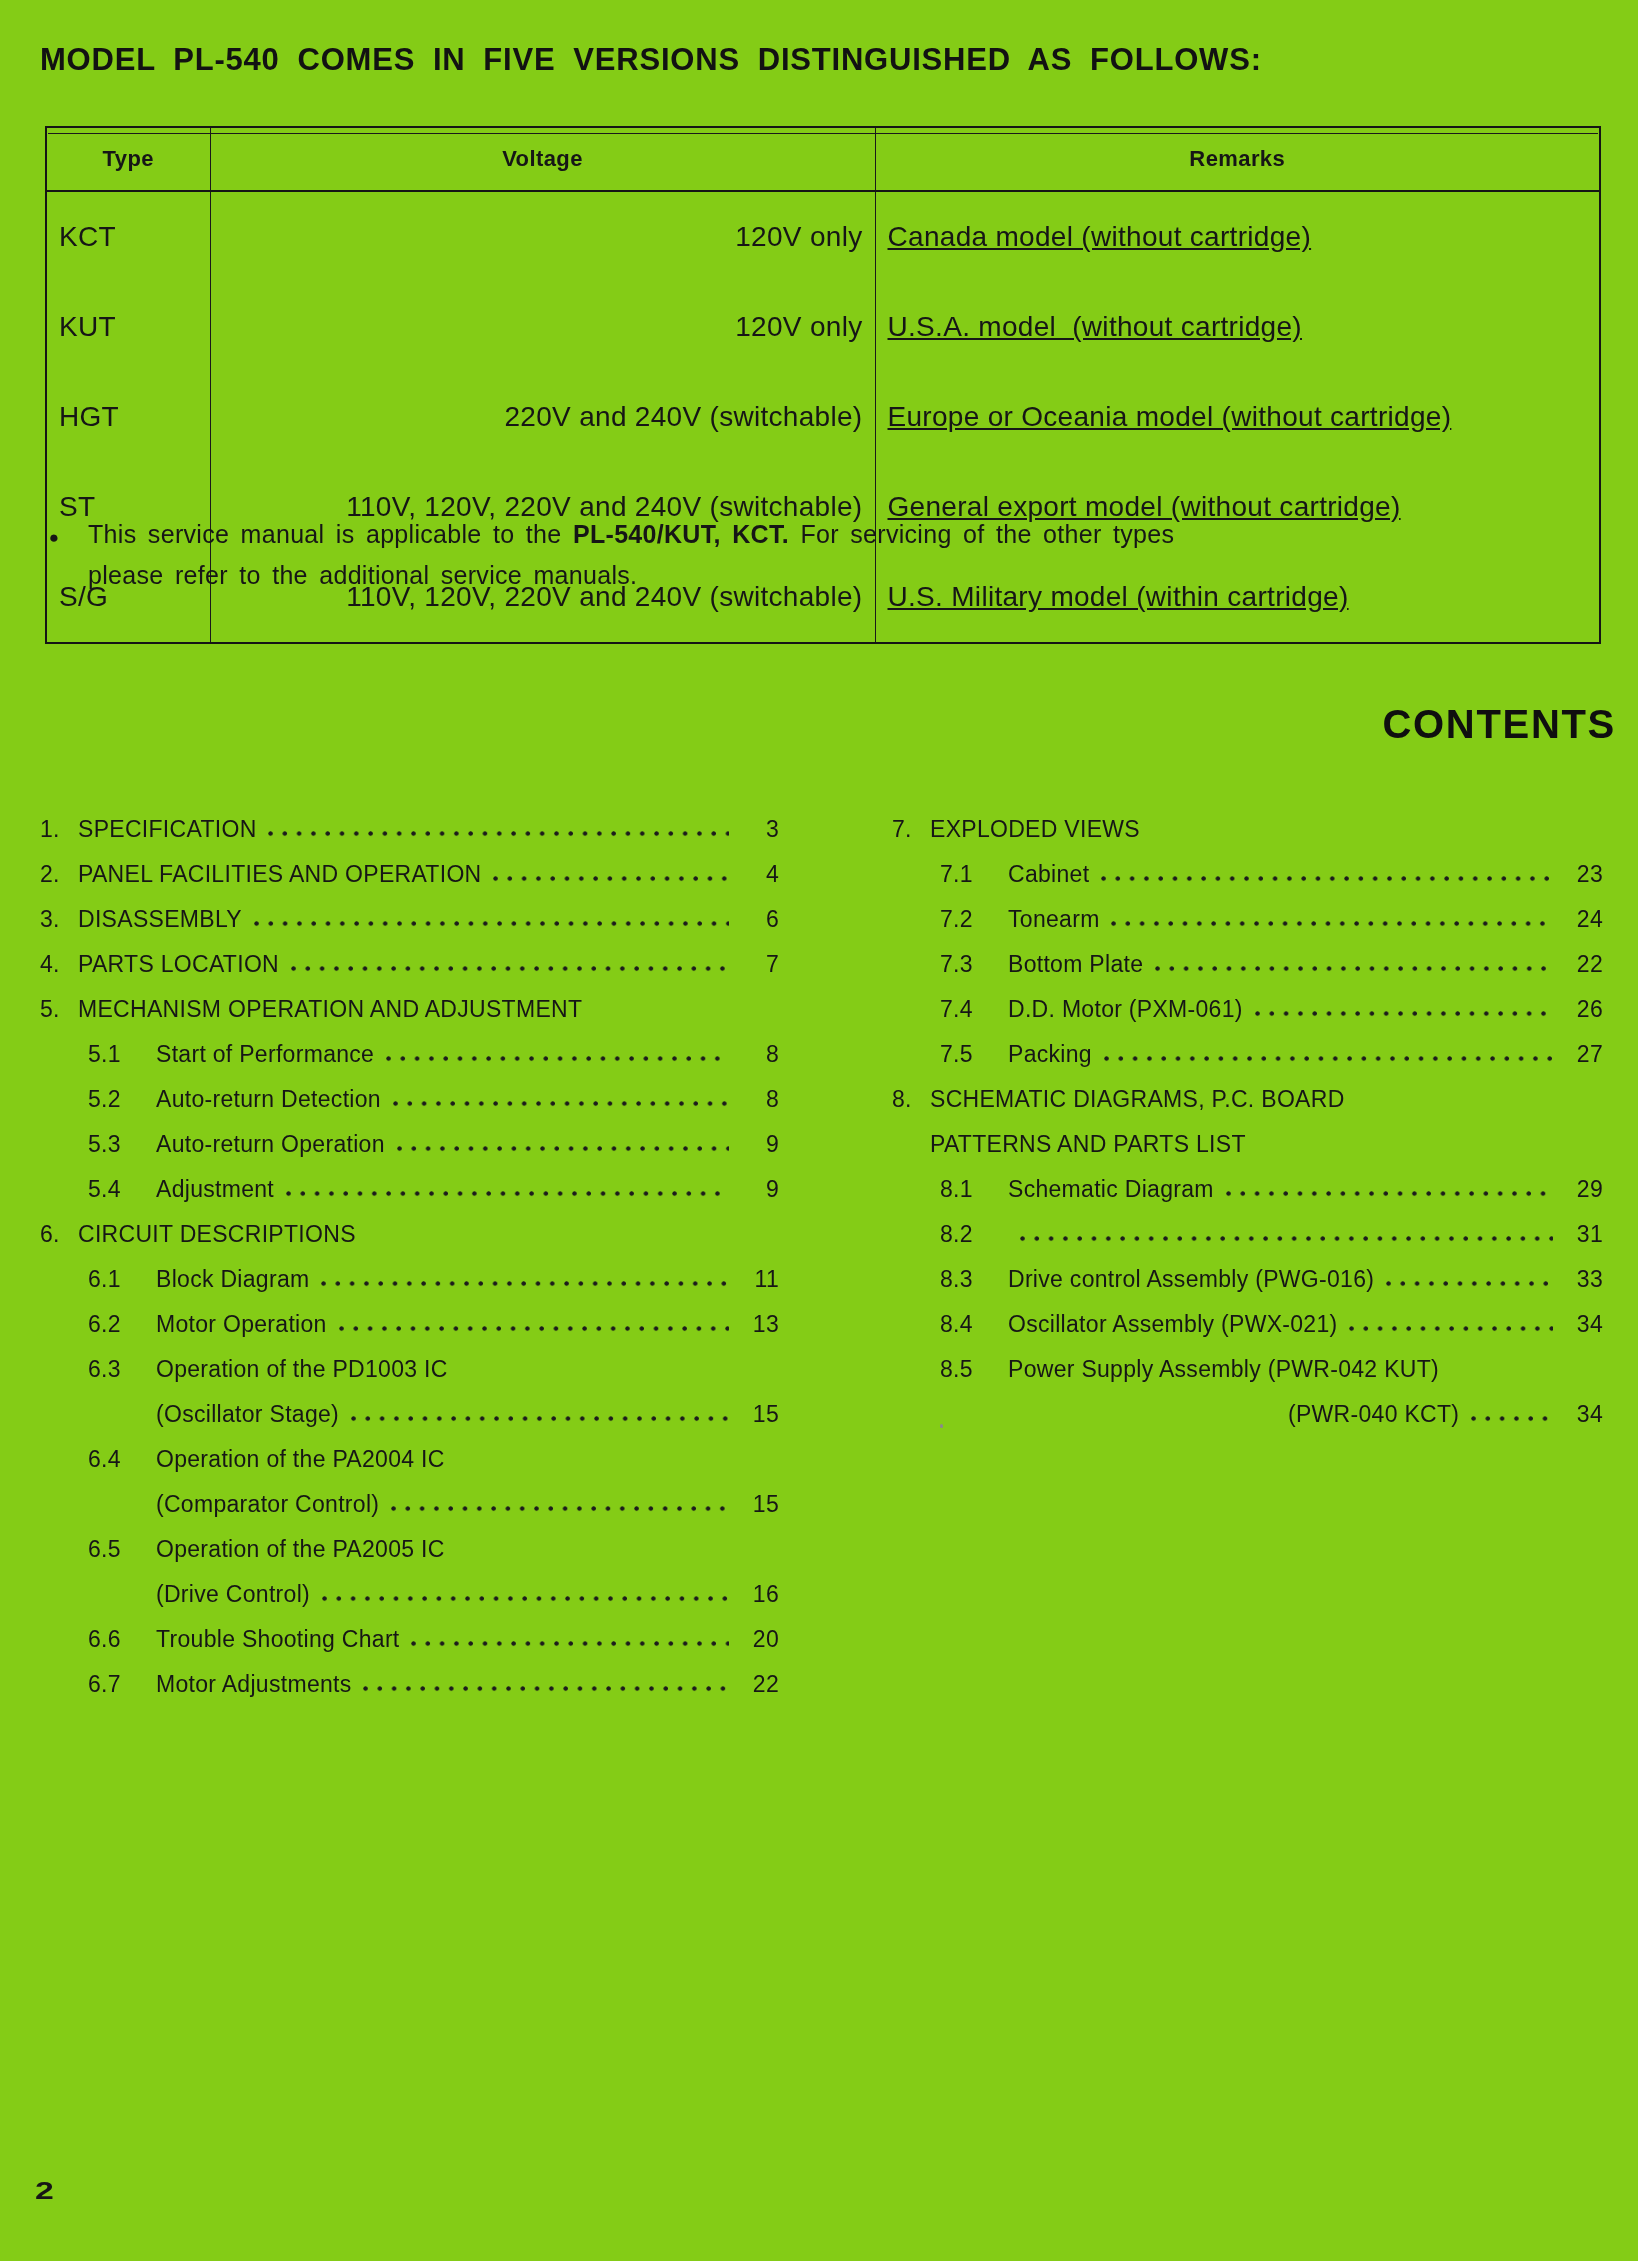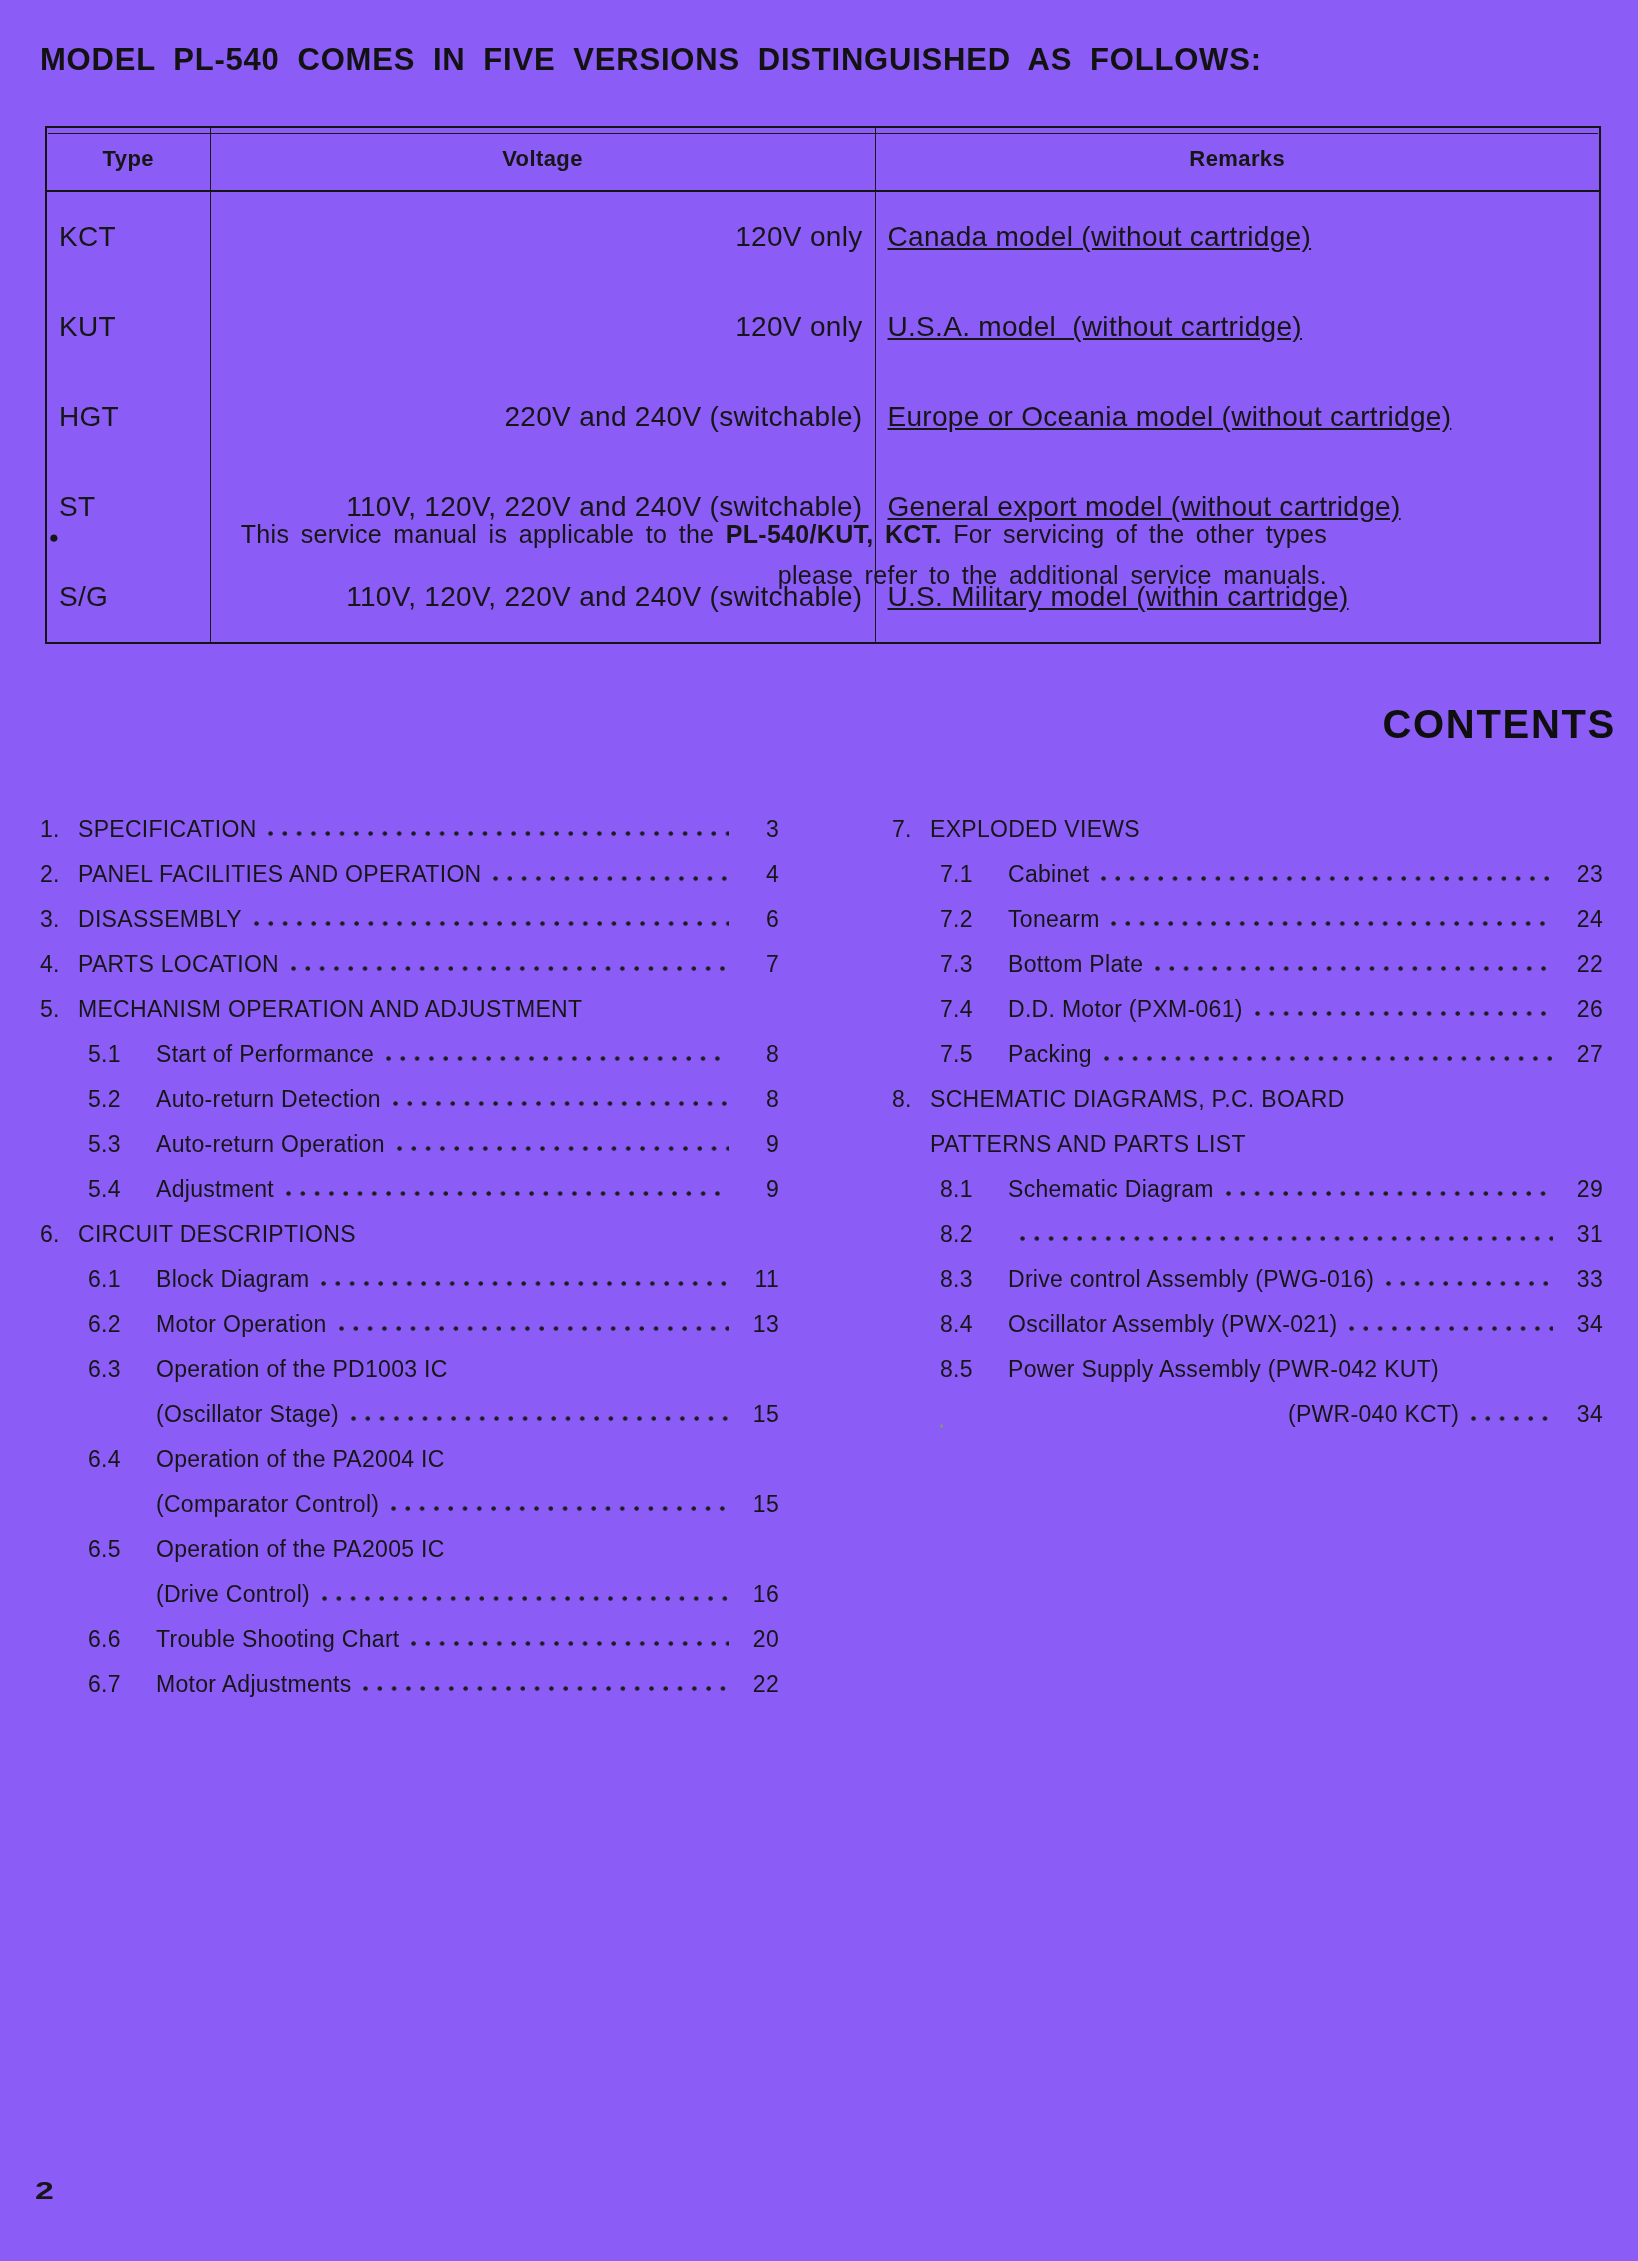--- a/index.html
+++ b/index.html
@@ -4,21 +4,21 @@
 <style>
   html,body{margin:0;padding:0;}
   body{
     width:1638px;height:2261px;
     background:#f3f3f1;
     font-family:"Liberation Sans", sans-serif;
     color:#161616;
   }
   .page{
     position:relative;width:1638px;height:2261px;
-    background:#8b5cf6;overflow:hidden;
+    background:#84cc16;overflow:hidden;
   }
   
   .title{
     position:absolute;left:40px;top:42px;margin:0;
     font-size:31px;font-weight:700;letter-spacing:0.8px;word-spacing:8.4px;
     white-space:nowrap;color:#121212;
   }
   
   .tablewrap{
     position:absolute;left:45px;top:99px;width:1556px;margin-top:27px;
@@ -47,21 +47,21 @@
   td.cell-voltage{padding-left:96px;text-align:right;}
   td.cell-remarks{padding-left:39px;text-decoration:underline;}
   
   .note{
     position:absolute;left:47px;top:514px;width:1280px;
     font-size:25px;line-height:41px;letter-spacing:0.3px;word-spacing:4.2px;
   }
   .note .bullet{
     position:absolute;left:1.7px;top:2.5px;font-size:17px;
   }
-  .note p{margin:0 0 0 41px;text-align:right;}
+  .note p{margin:0 0 0 41px;}
   .note b{font-weight:700;}
   
   .contents-heading{
     position:absolute;left:0;top:702px;width:1616px;margin:0;
     text-align:right;font-size:40px;font-weight:700;letter-spacing:1.7px;
     color:#0f0f0f;
   }
   .toc{position:absolute;top:807px;font-size:23px;letter-spacing:0.3px;}
   .toc-left{left:40px;width:739px;}
   .toc-right{left:892px;width:711px;}

